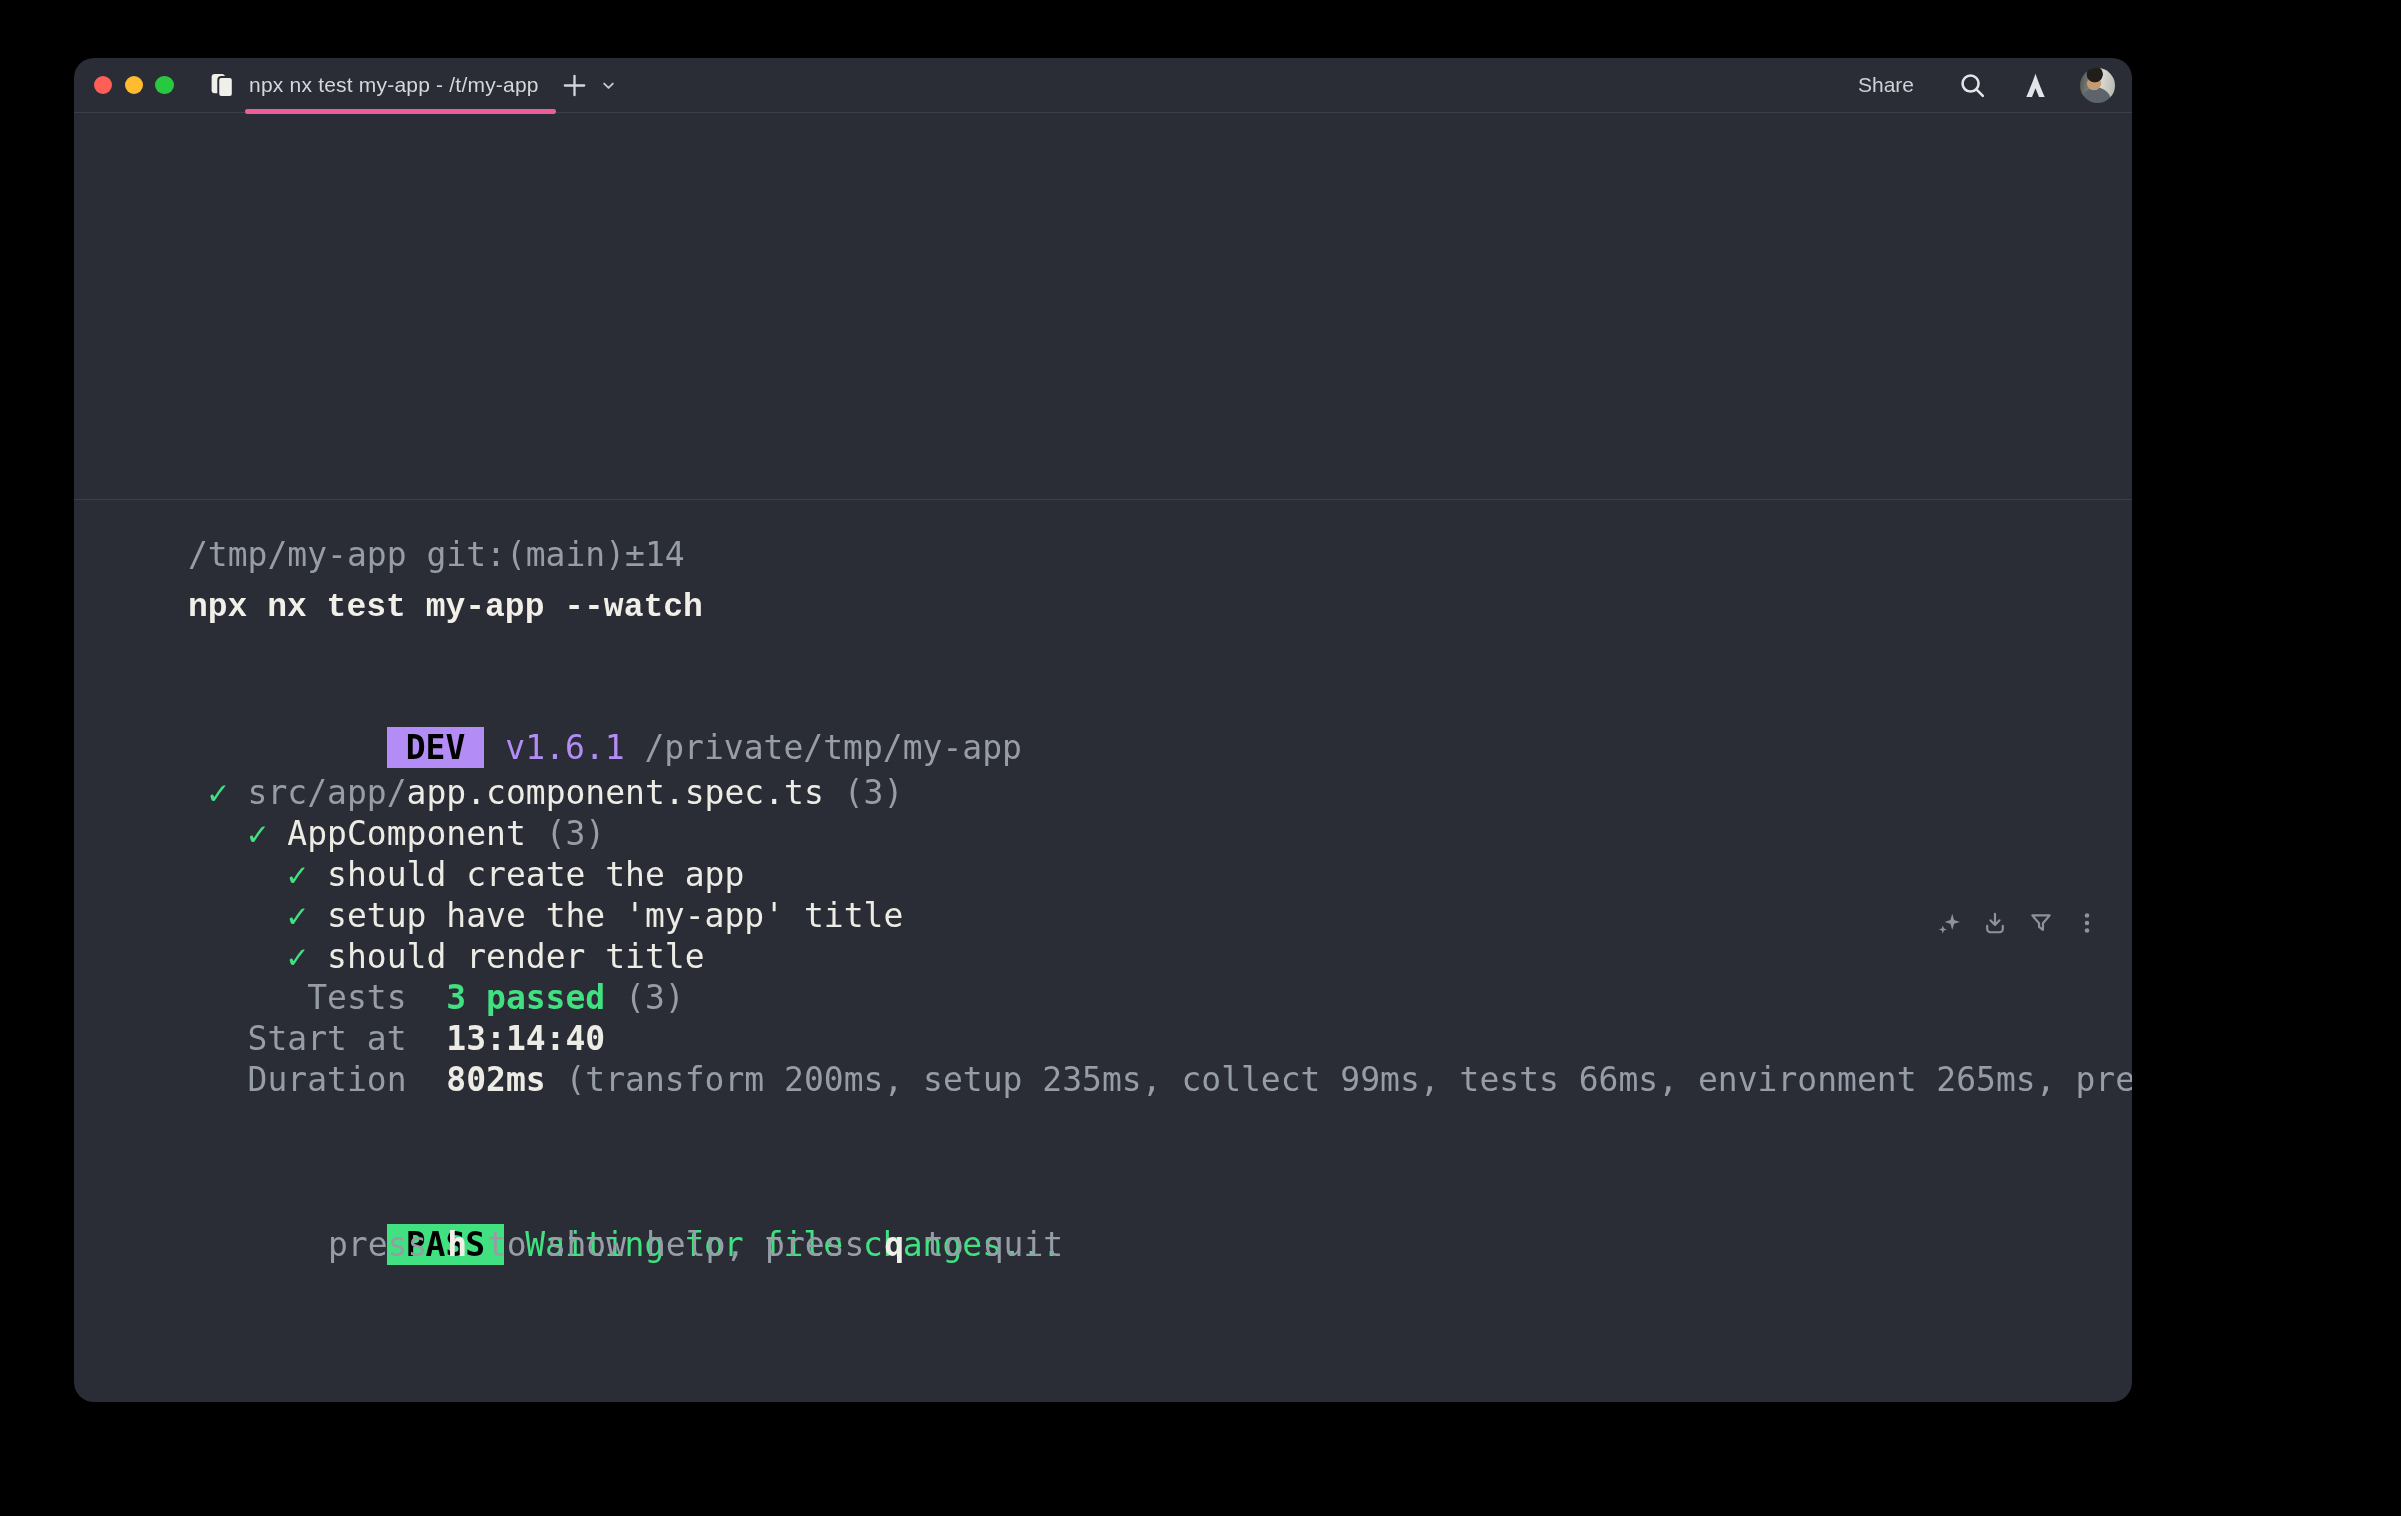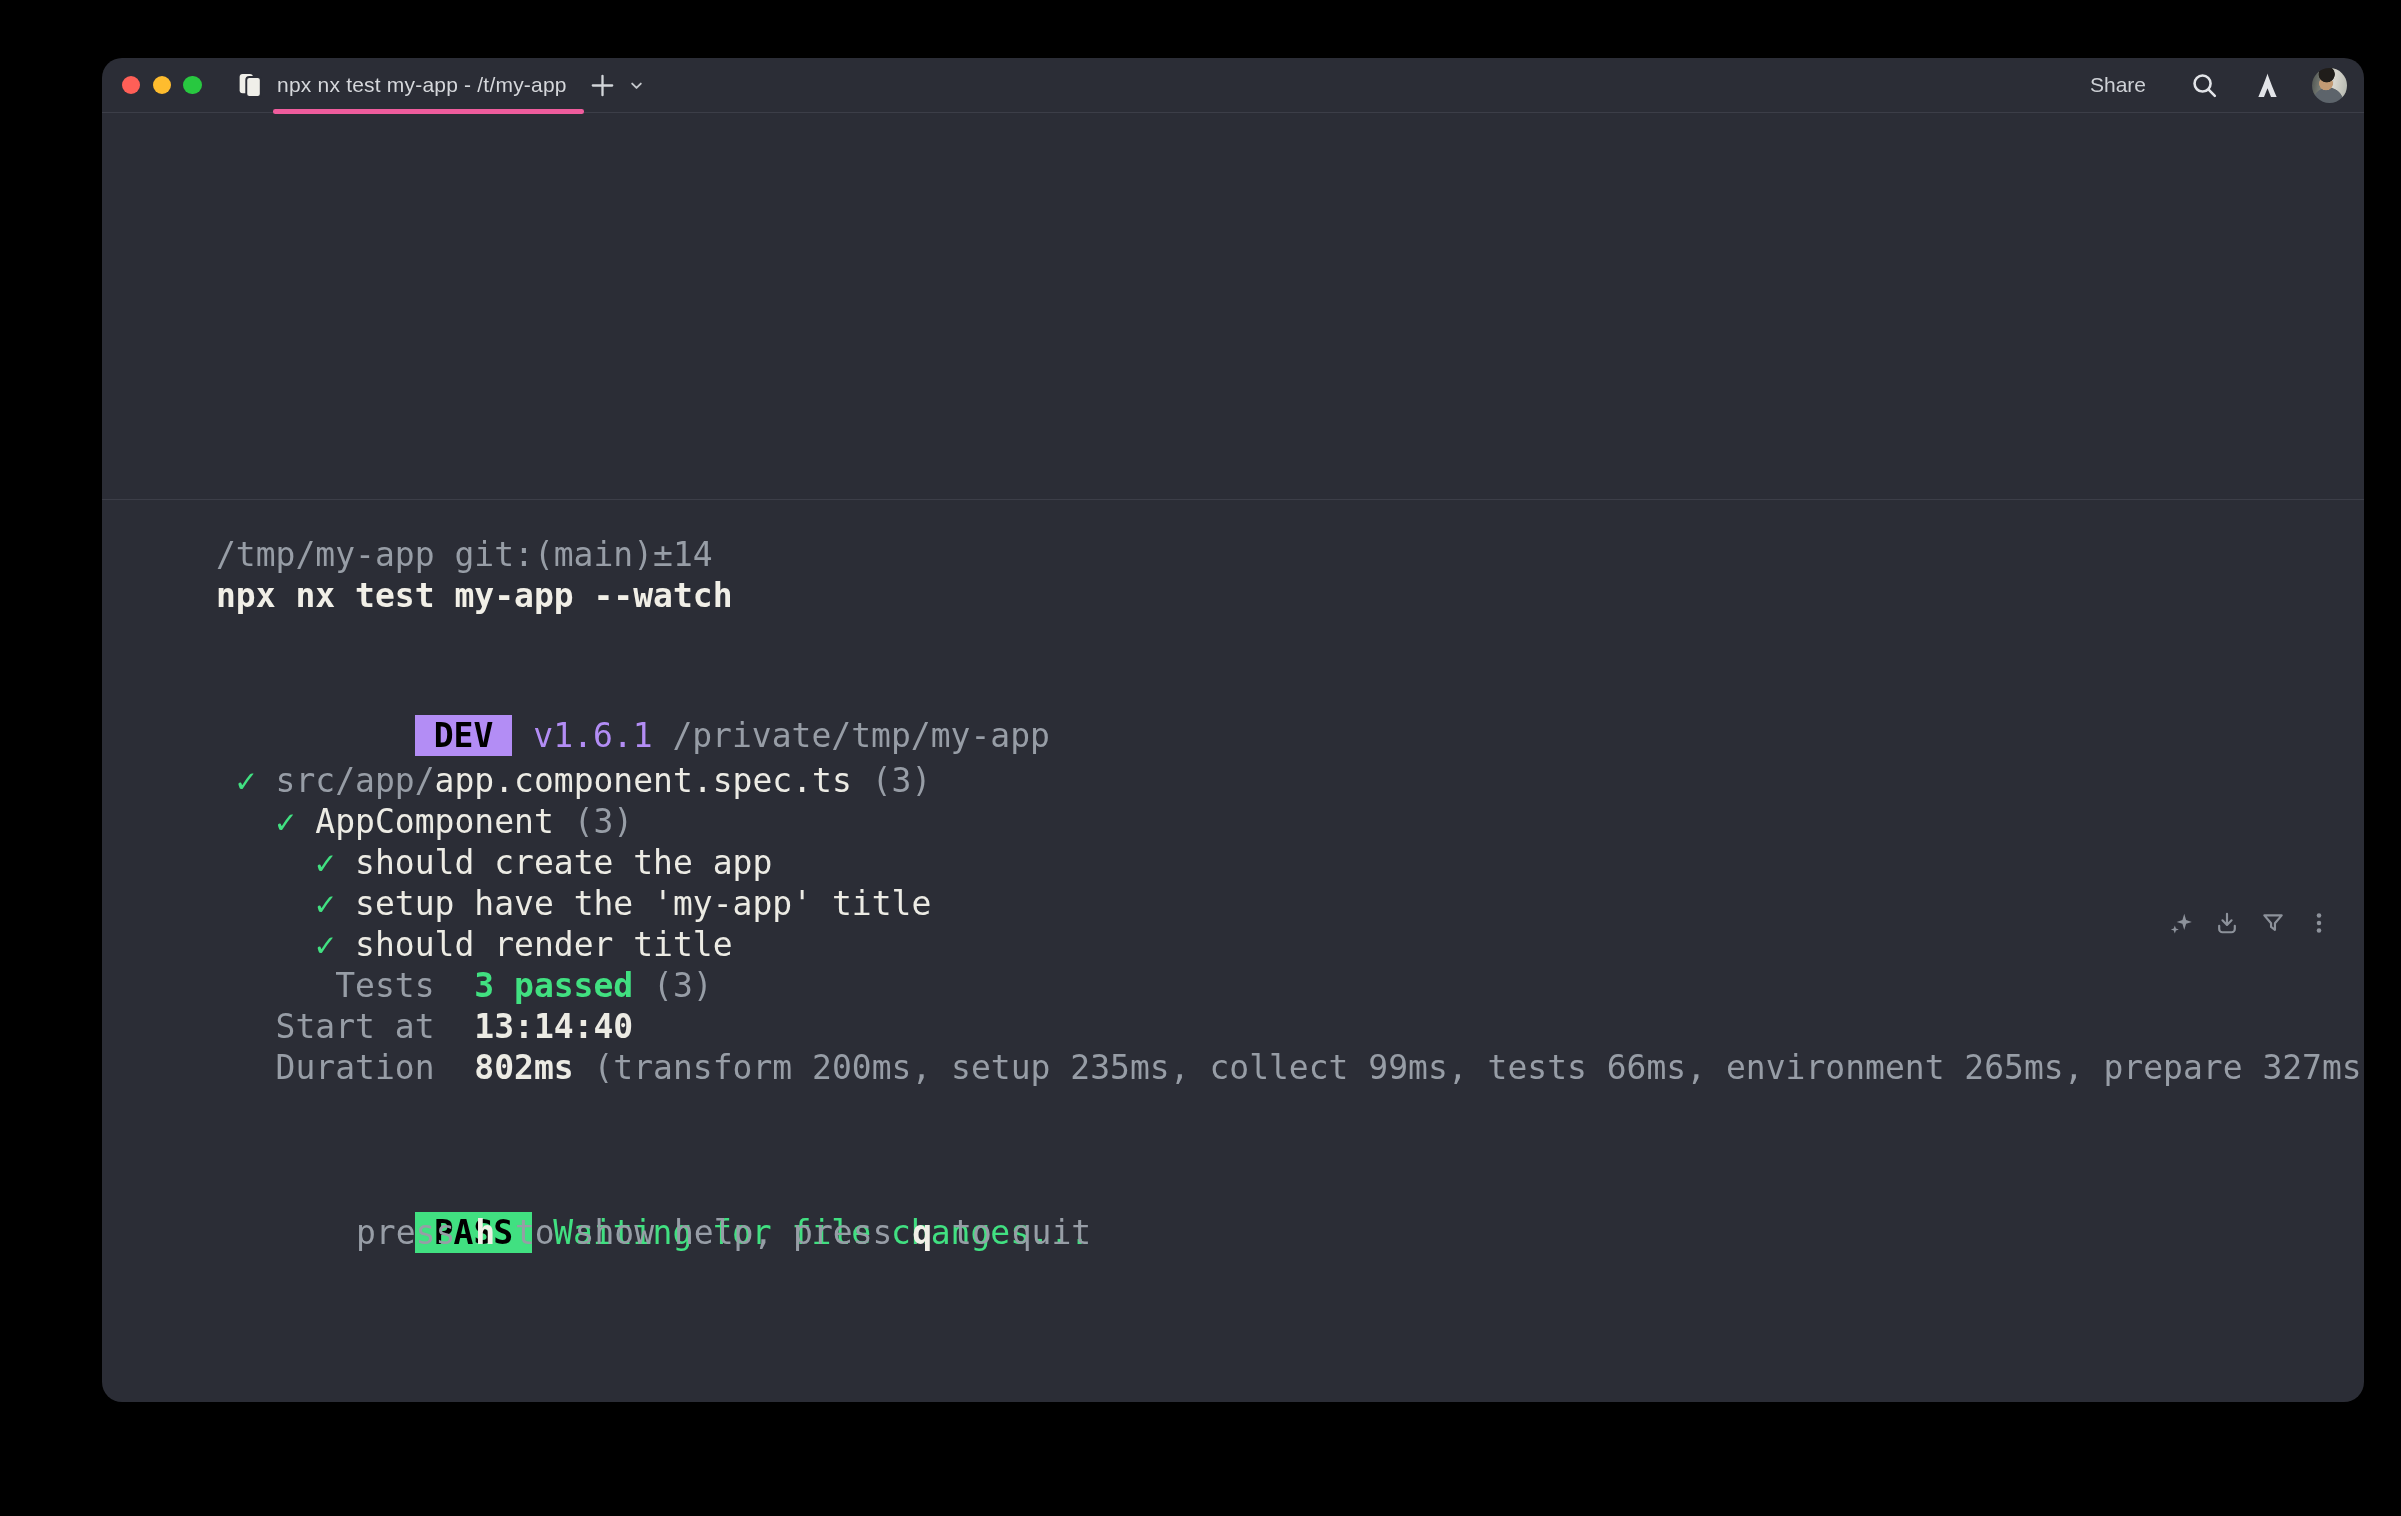--- a/index.html
+++ b/index.html
@@ -1,21 +1,21 @@
 <!DOCTYPE html>
 <html style="font-size:12.3px"><head>
 <meta charset="utf-8">
 <style>
   html,body{margin:0;padding:0;background:#000;width:2401px;height:1516px;overflow:hidden;}
   *{box-sizing:border-box;}
   .stage{position:relative;width:2401px;height:1516px;background:#000;}
 
   
   .window{
-    position:absolute;left:102px;top:58px;width:2262px;height:1344px;
+    position:absolute;left:74px;top:58px;width:2058px;height:1344px;
     background:#2b2d36;border-radius:20px;overflow:hidden;
     box-shadow:0 26px 69px rgba(0,0,0,.65);
     font-family:"Liberation Sans",sans-serif;
   }
 
   
   .tabbar{height:55px;border-bottom:1.5px solid #3c3e48;display:flex;align-items:center;position:relative;flex-shrink:0;}
   .traffic{display:flex;gap:12.3px;margin-left:20px;}
   .dot{width:18.4px;height:18.4px;border-radius:50%;}
   .dot.red{background:#ff5f57;}
@@ -51,21 +51,21 @@
 
   .block{position:relative;padding:34px 16px 0 114px;}
   .block-actions{position:absolute;top:410px;right:32px;display:flex;gap:20px;color:#8d929b;}
   .block-actions .icon-btn{width:26px;height:26px;color:#8d929b;}
 
   .line{height:41px;line-height:41px;white-space:pre;}
   .gray{color:#979da6;}
   .bold{font-weight:700;}
   .green{color:#41e081;}
   .prompt-line{color:#979da6;}
-  .command-line{margin-top:0;font-weight:700;color:#f1efe7;}
+  .command-line{margin-top:12px;font-weight:700;color:#f1efe7;font-family:Liberation Mono, monospace;}
   .dev-line{margin-top:58px;}
   .badge{display:inline-block;height:41px;line-height:41px;vertical-align:top;padding:0 19px;font-weight:700;color:#000000;text-align:center;}
   .badge-dev{background:#b38df5;margin-right:21px;}
   .badge-pass{background:#41e081;margin-right:21px;}
   .ver{color:#b38df5;}
   .tree-first{margin-top:45px;}
   .summary-first{margin-top:41px;}
   .pass-line{margin-top:83px;}
   .help-line{padding-left:140px;color:#979da6;}
   .key{color:#f1efe7;font-weight:700;}

